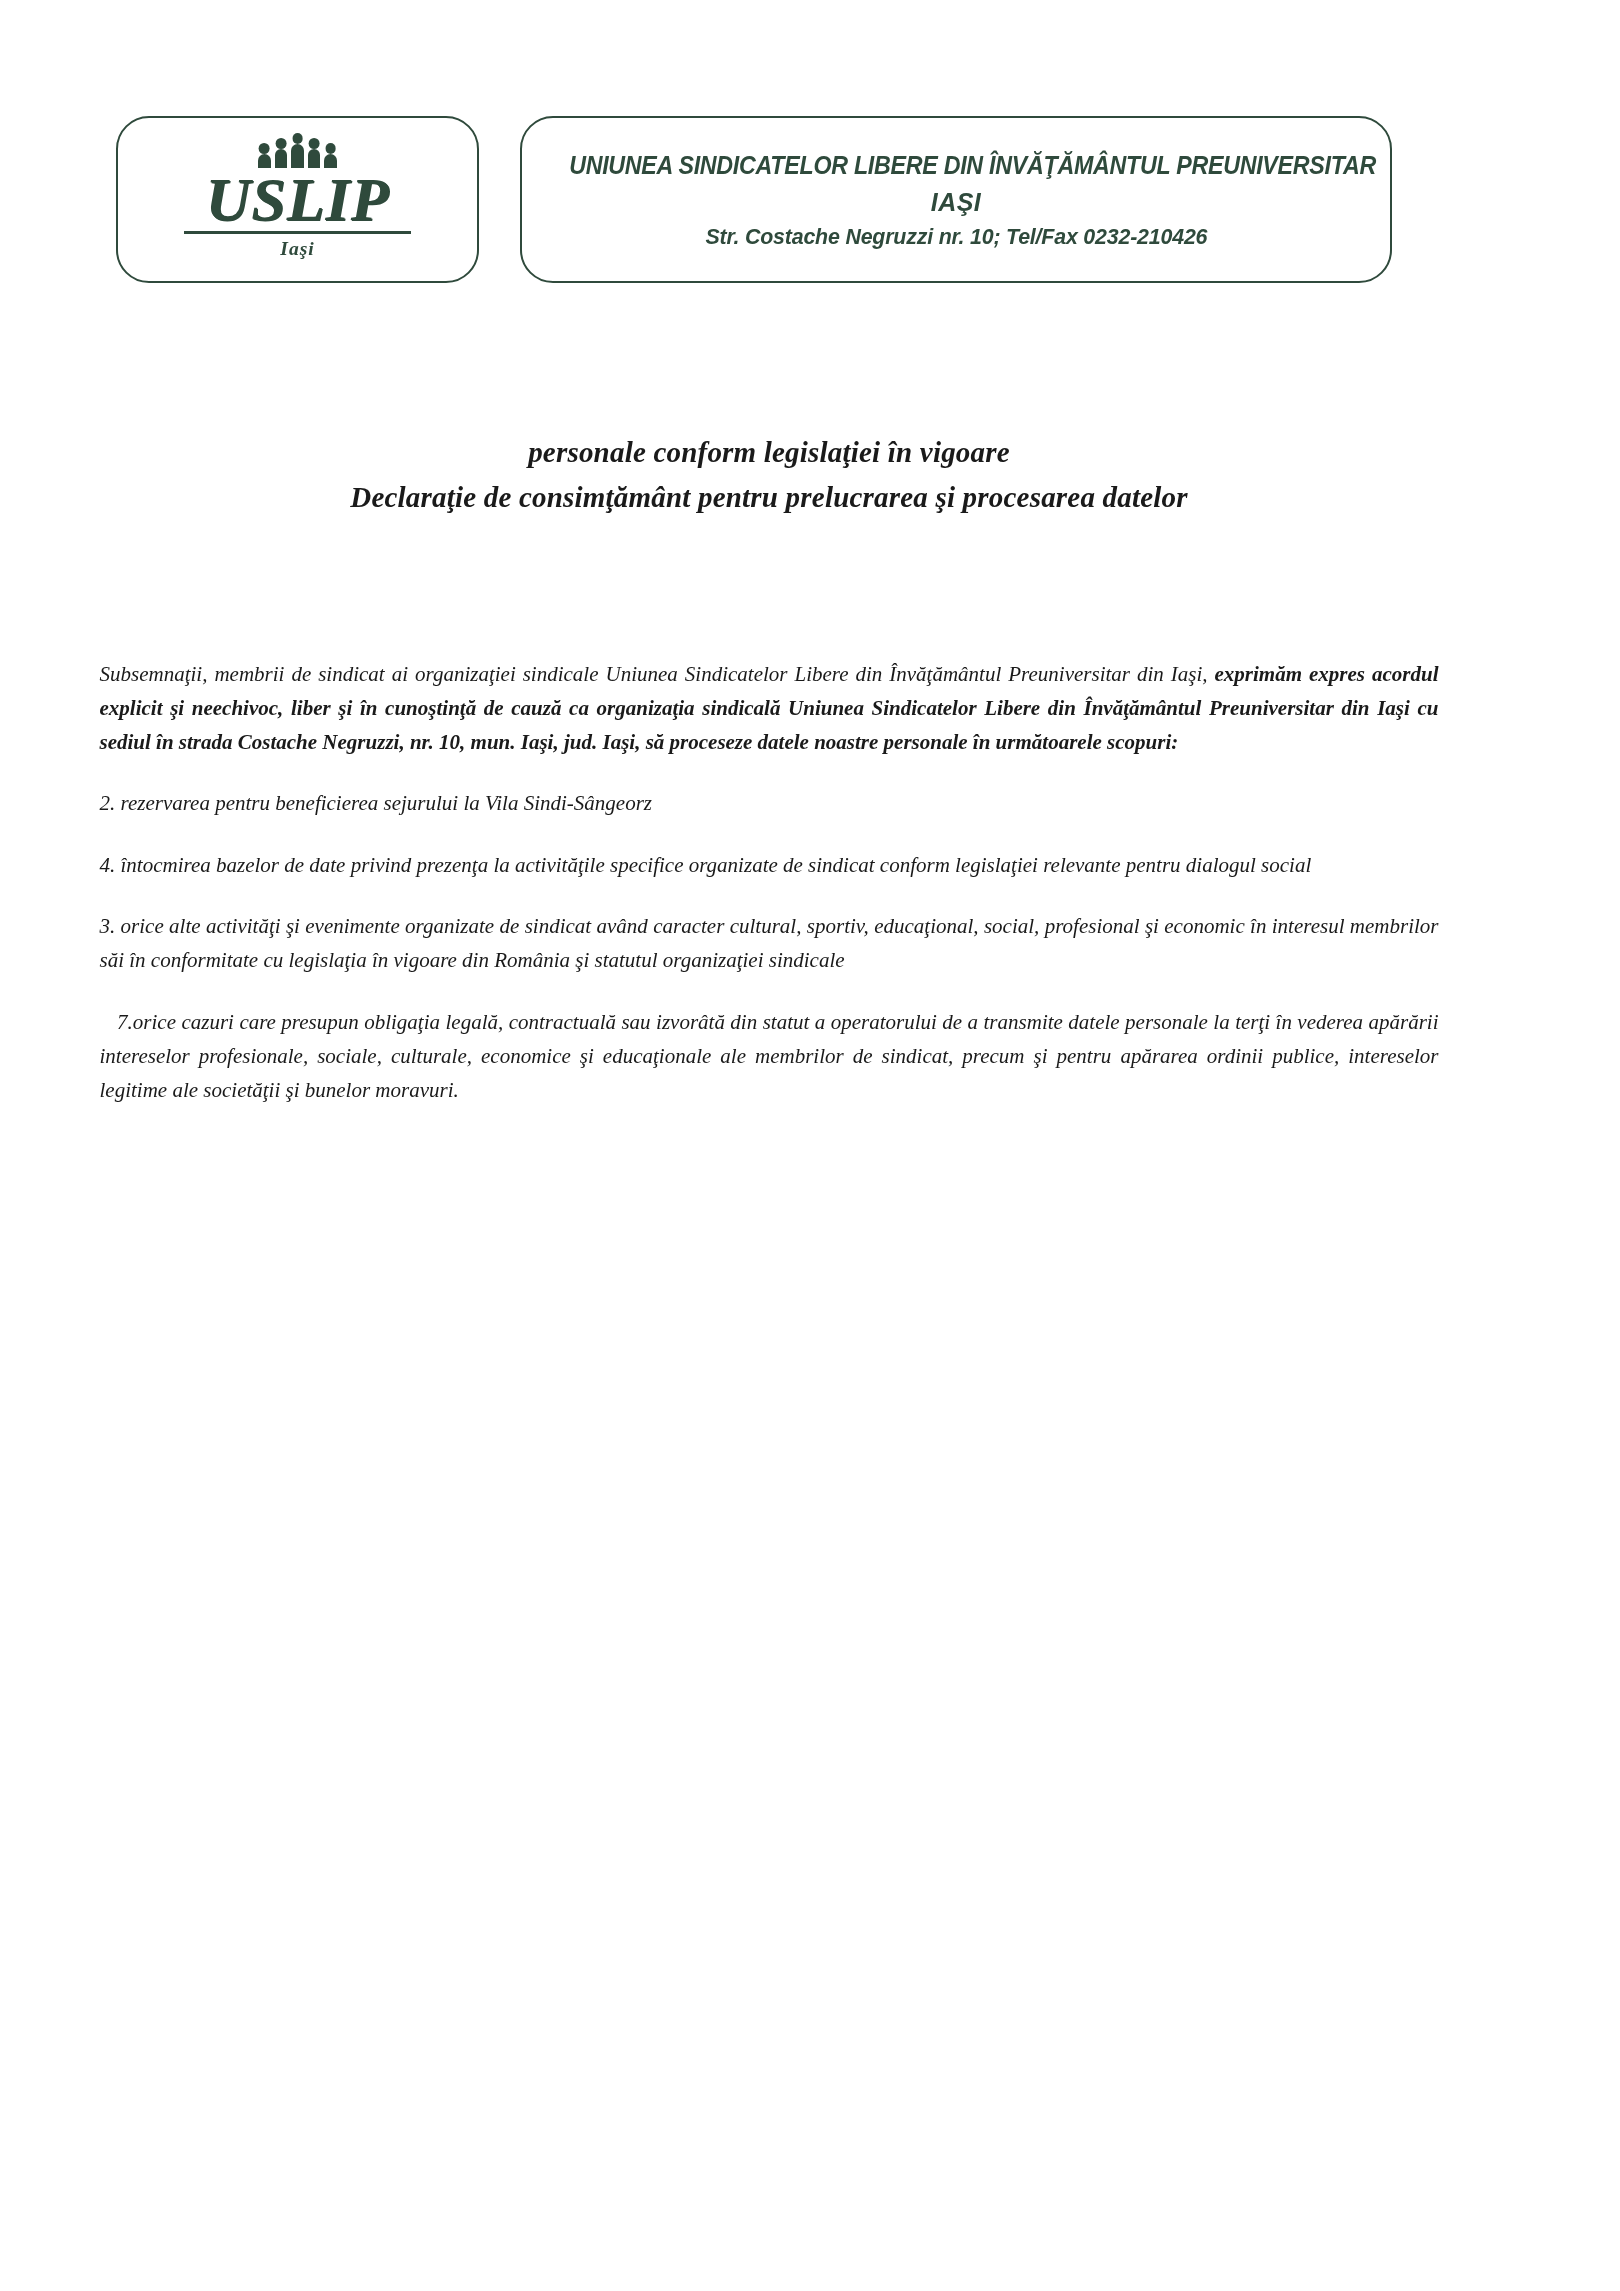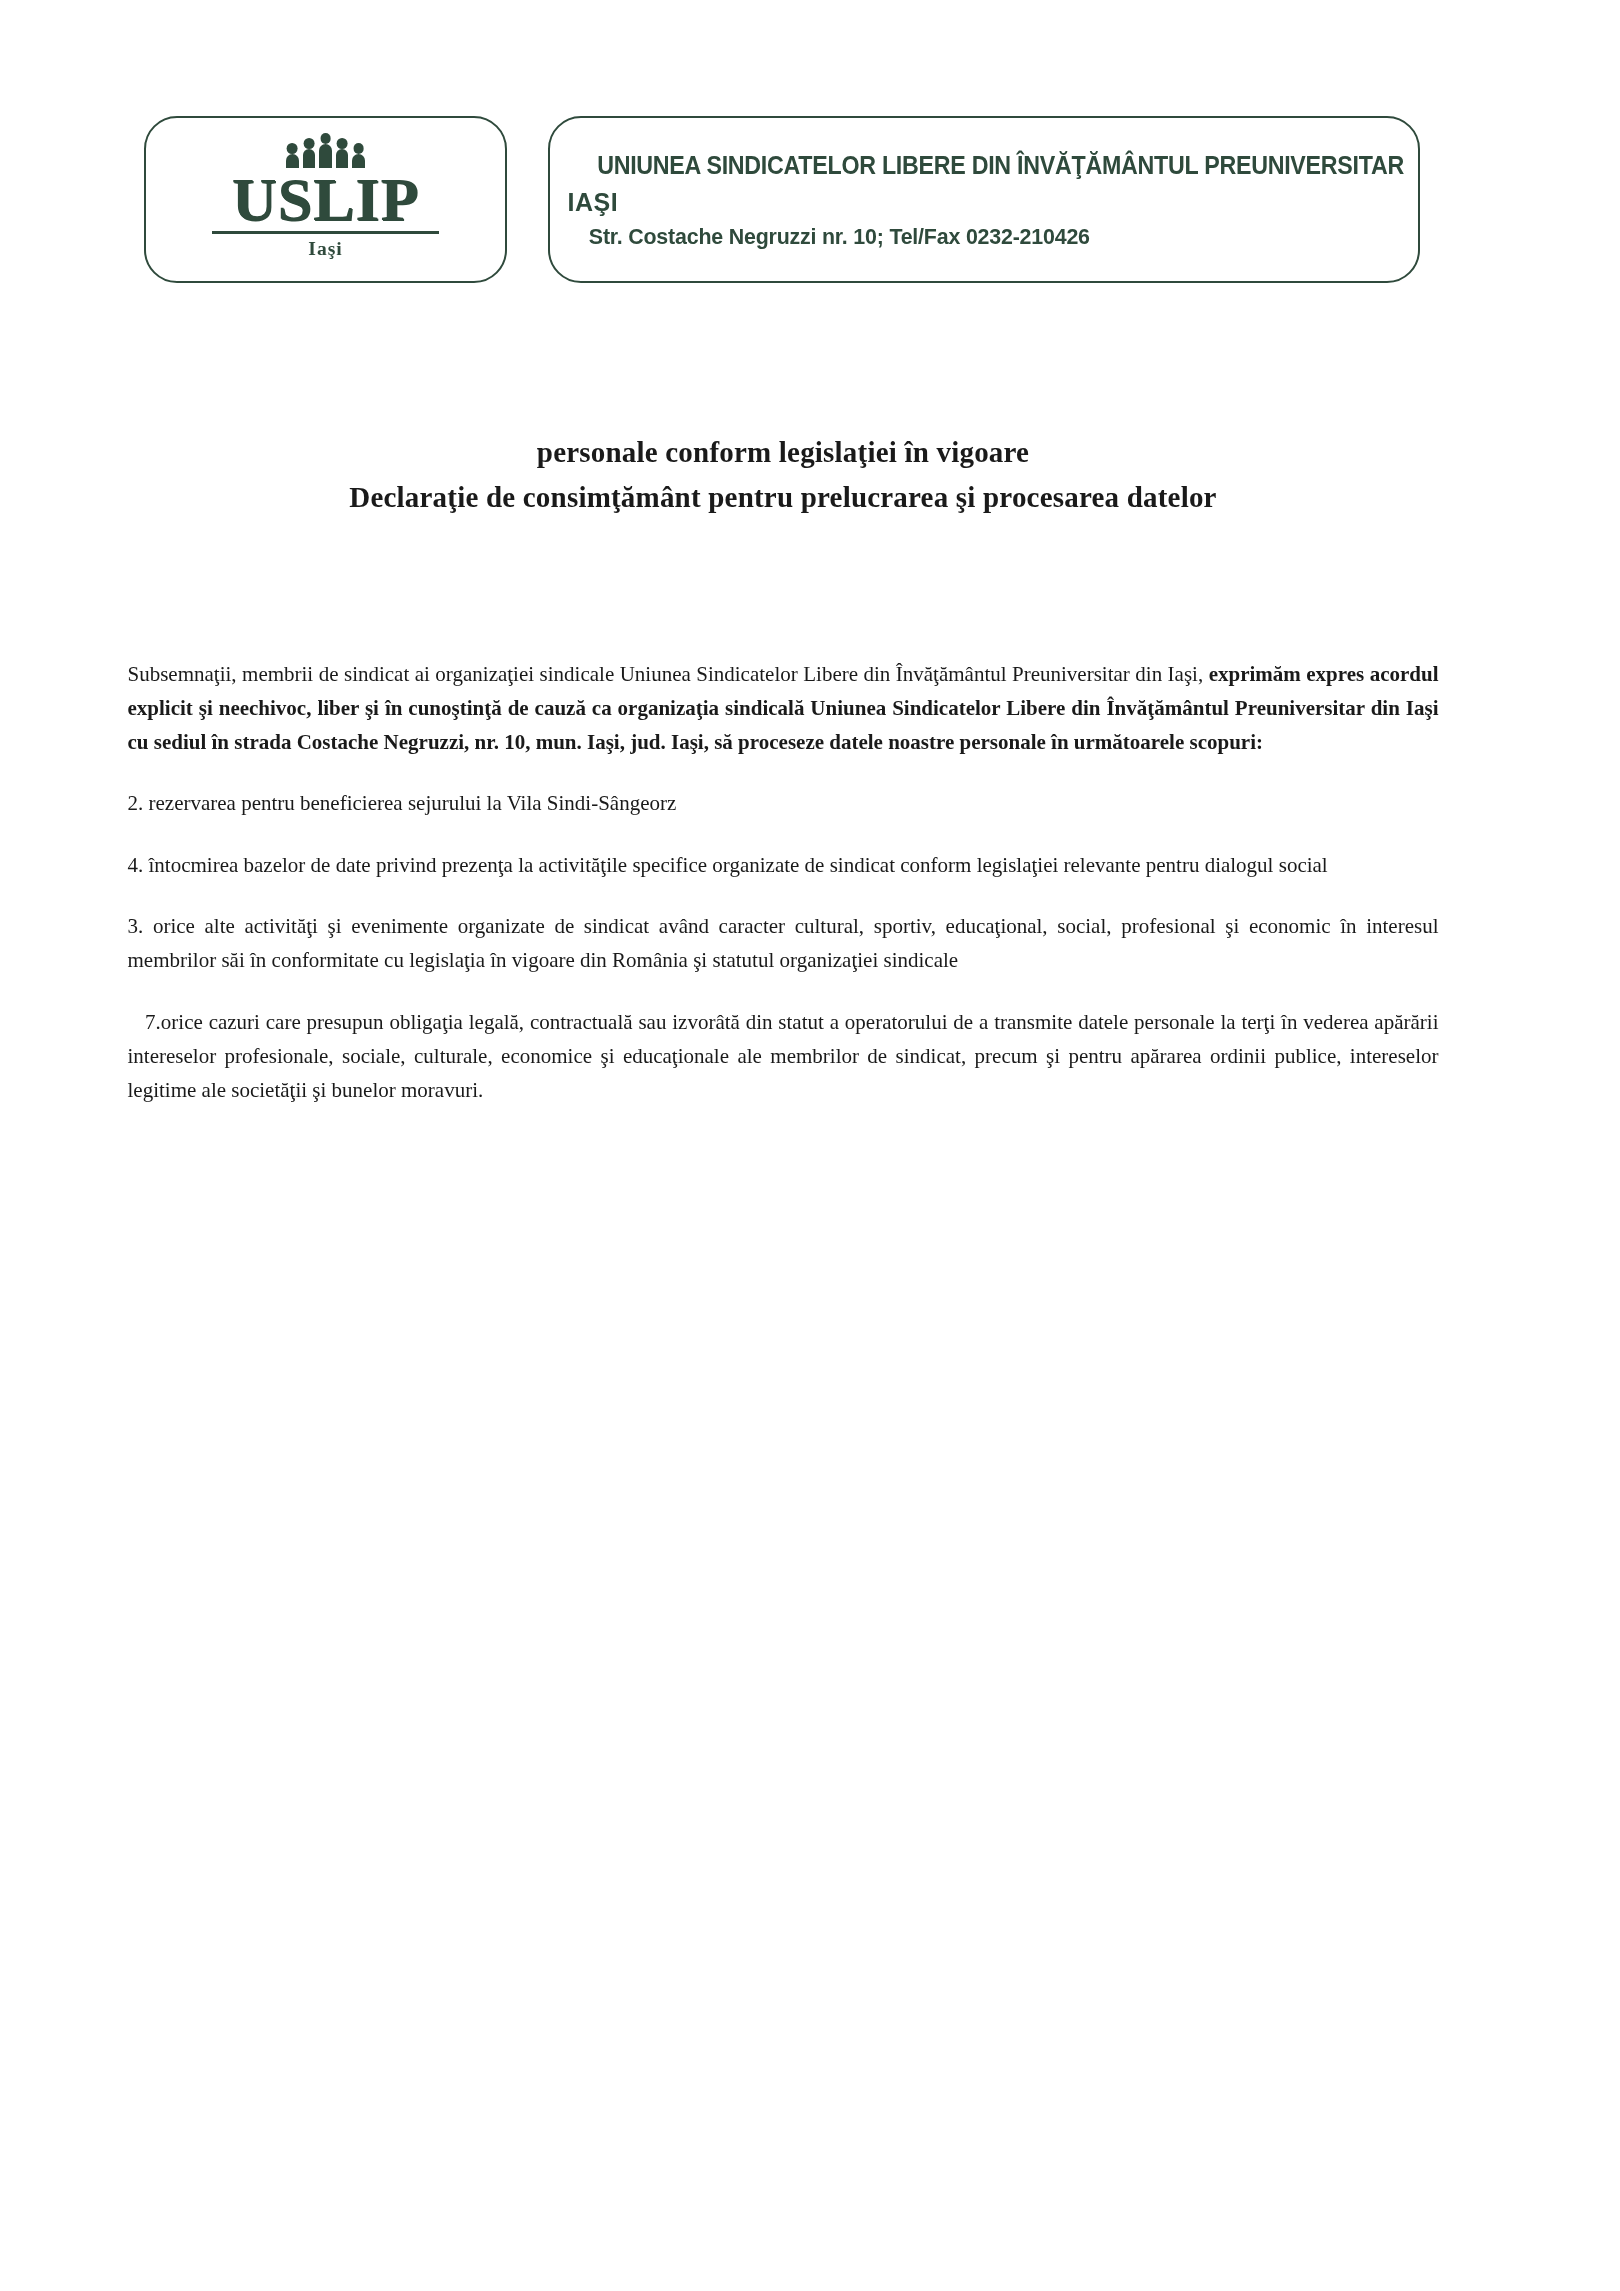--- a/index.html
+++ b/index.html
@@ -11,22 +11,23 @@
     width: 1620px;
     min-height: 2292px;
     font-family: "Liberation Serif", serif;
     color: #1a1a1a;
     position: relative;
   }
   .page {
     width: 1620px;
     min-height: 2292px;
     box-sizing: border-box;
-    padding: 116px 157px 59px 103px;
+    padding: 116px 157px 59px 75px;
     position: relative;
+    font-style: italic;
   }
 
   
   .letterhead {
     display: flex;
     align-items: stretch;
     gap: 41px;
     margin-left: 41px;
     margin-bottom: 147px;
   }
@@ -88,21 +89,21 @@
     color: #2f4a3c;
     letter-spacing: 1px;
   }
   .title-box {
     flex: 1;
     max-width: 872px;
     border: 2.9px solid #2f4a3c;
     border-radius: 33px;
     box-sizing: border-box;
     padding: 15.7px 17.6px 13.7px 17.6px;
-    text-align: left;
+    text-align: center;
     color: #2f4a3c;
     display: flex;
     flex-direction: column;
     justify-content: center;
     gap: 7.8px;
   }
   .org-line1 {
     font-family: "Liberation Sans", sans-serif;
     font-weight: bold;
     font-size: 25px;

